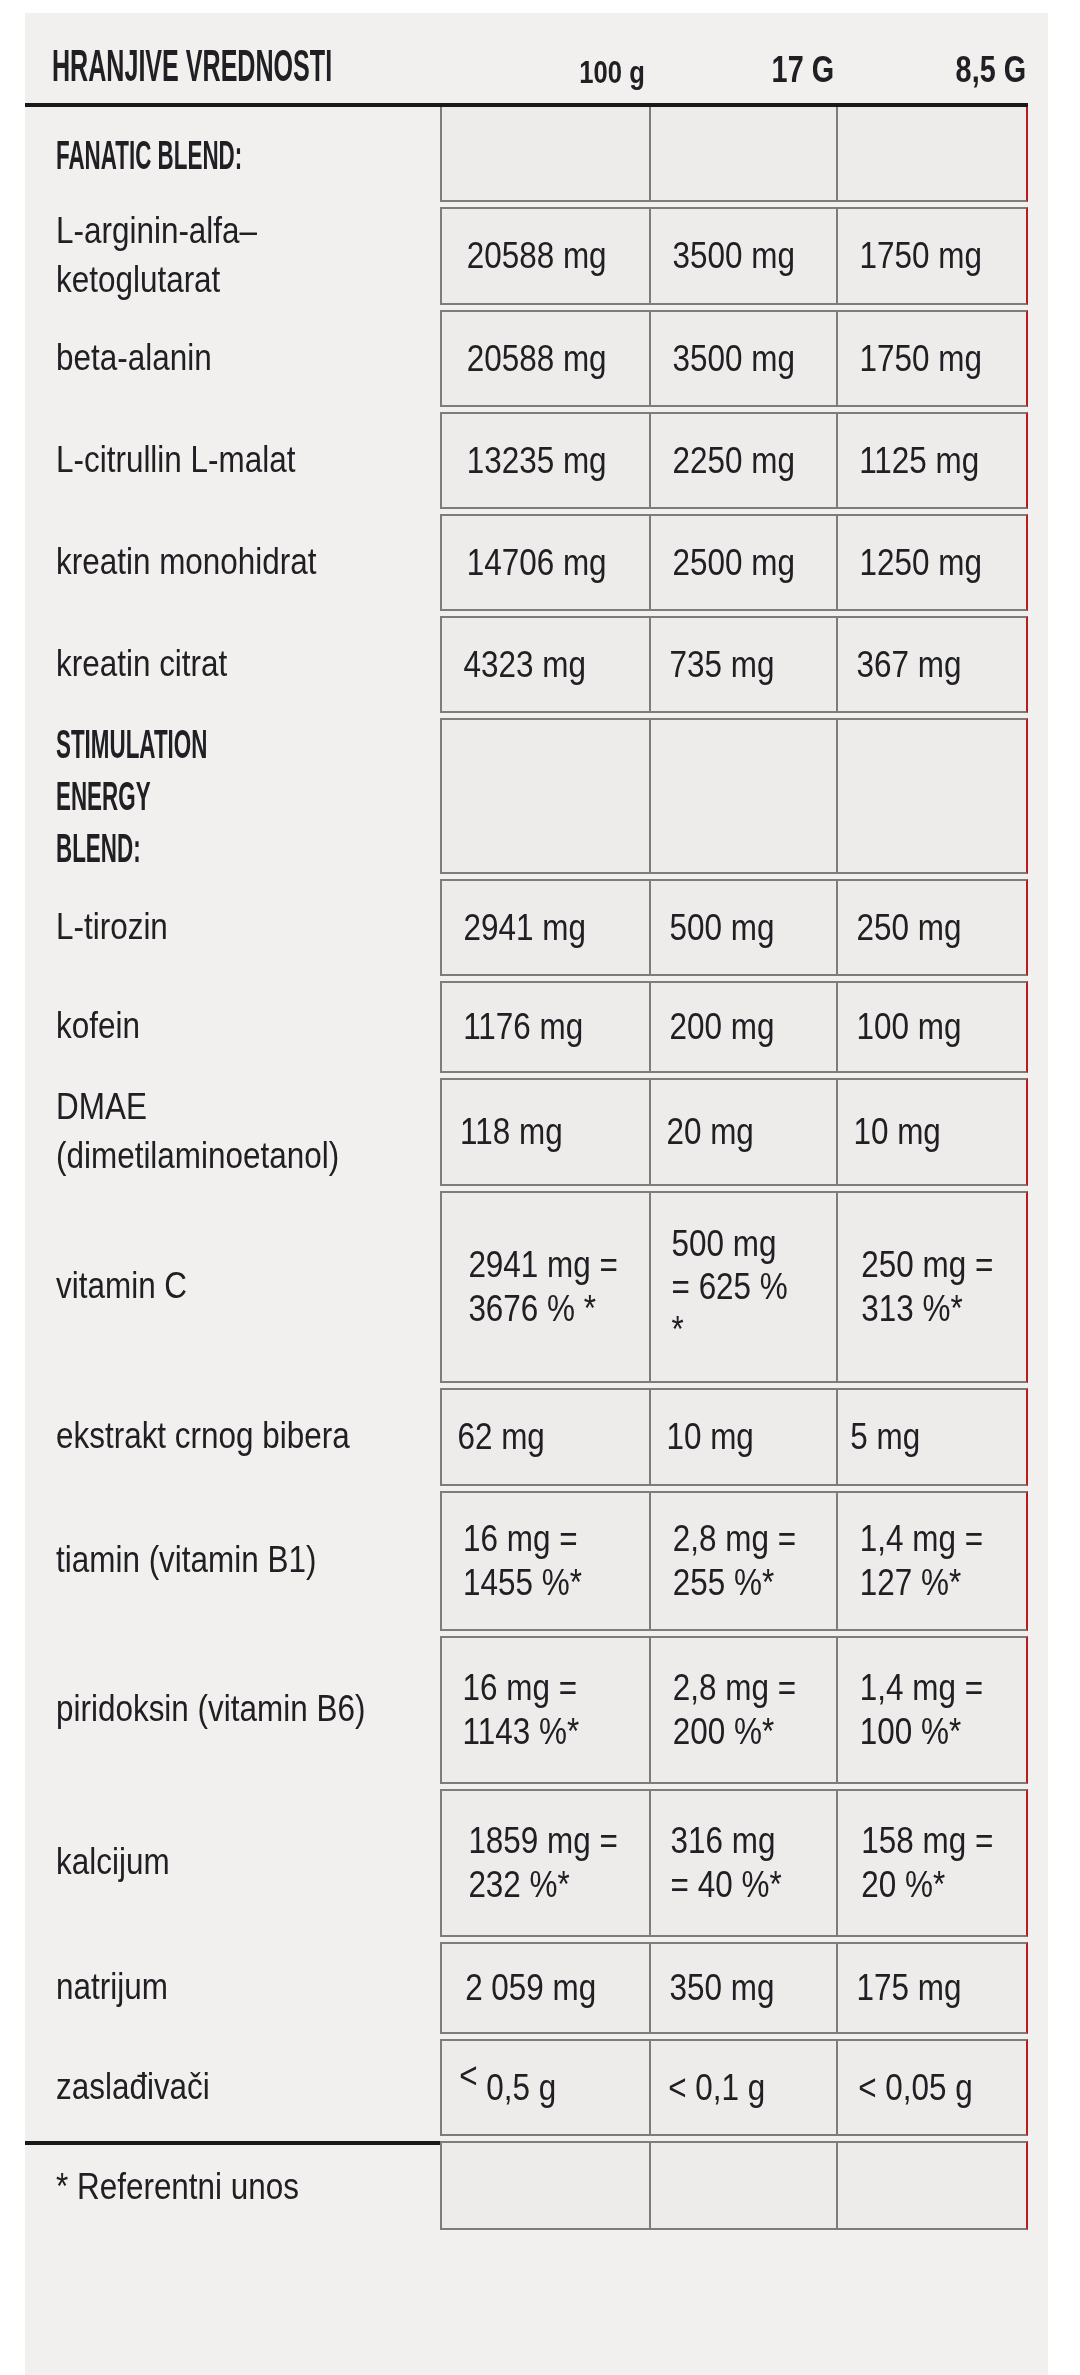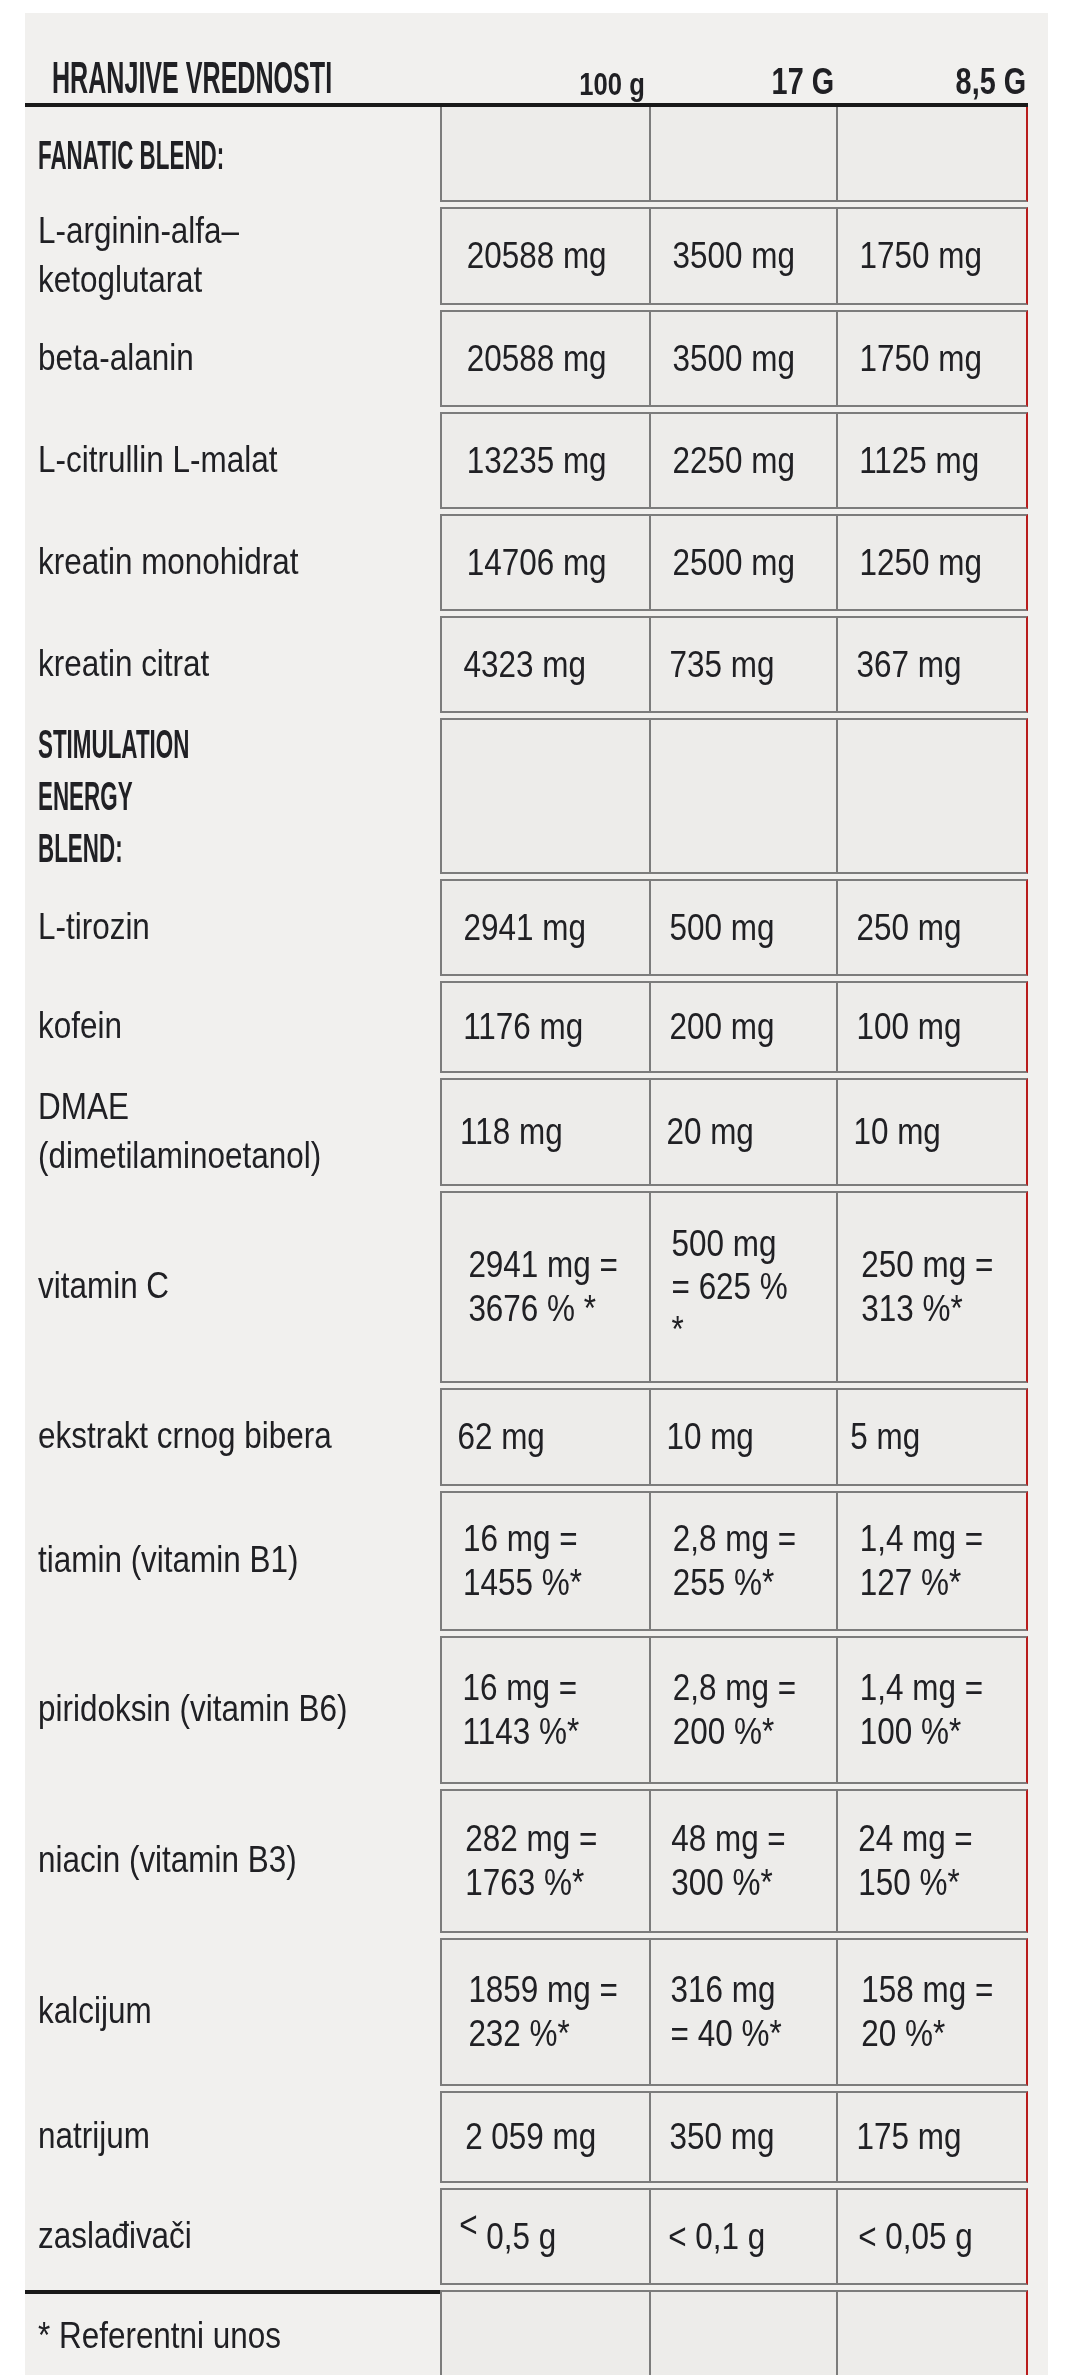--- a/index.html
+++ b/index.html
@@ -10,34 +10,34 @@
   }
   .panel {
     position:absolute; left:25px; top:13px; width:1023px; height:2362px;
     background:#f1f0ee; overflow:hidden;
   }
   
   .hdr {
     display:grid; grid-template-columns:415px 209px 187px 192px;
     align-items:end; height:90px;
   }
-  .hdr-cell { }
+  .hdr-cell { padding-bottom:12px; }
   .h-title { padding-left:27px; font-weight:bold; font-size:44px; white-space:nowrap; }
   .h-unit  { text-align:right; font-weight:bold; white-space:nowrap; }
   .h-unit.big { font-size:32px; padding-right:4px; }
   .h-unit.sm  { font-size:36px; padding-right:2px; }
   .cx { display:inline-block; }
   .h-title .cx { transform:scaleX(0.57); transform-origin:0 100%; }
   .h-unit  .cx { transform:scaleX(0.80); transform-origin:100% 100%; }
   .hline { width:1003px; height:4px; background:#191919; }
   
   table { border-collapse:separate; border-spacing:0 5px; width:1003px;
           table-layout:fixed; margin-top:-5px; }
   td { box-sizing:border-box; vertical-align:middle; padding:0; }
-  td.lbl { padding-left:13px; padding-right:4px; }
+  td.lbl { padding-left:31px; padding-right:4px; }
   td.val {
     background:#edecea; border:2px solid #7c7c7c; border-right:none;
     text-align:left; padding-right:26px;
   }
   td.val.last { border-right:2px solid #b91c1c; }
   tr.first td.val { border-top:none; }
   td.lbl.foot { border-top:4px solid #191919; }
   .lbl-t { font-size:37px; line-height:1.32; white-space:pre-line;
            transform:scaleX(0.85); transform-origin:0 50%; }
   .sec-t { font-size:40px; font-weight:bold; line-height:1.3; white-space:pre-line;
@@ -165,29 +165,20 @@
         </tr>
         <tr style="height: 148px;">
           <td class="lbl"><span class="cx lbl-t">piridoksin (vitamin B6)</span></td>
           <td class="val"><span class="cx val-t">16 mg =
 1143 %*</span></td>
           <td class="val"><span class="cx val-t">2,8 mg =
 200 %*</span></td>
           <td class="val last"><span class="cx val-t">1,4 mg =
 100 %*</span></td>
         </tr>
-        <tr style="height: 144px;">
-          <td class="lbl"><span class="cx lbl-t">niacin (vitamin B3)</span></td>
-          <td class="val"><span class="cx val-t">282 mg =
-1763 %*</span></td>
-          <td class="val"><span class="cx val-t">48 mg =
-300 %*</span></td>
-          <td class="val last"><span class="cx val-t">24 mg =
-150 %*</span></td>
-        </tr>
         <tr style="height: 148px;">
           <td class="lbl"><span class="cx lbl-t">kalcijum</span></td>
           <td class="val"><span class="cx val-t">1859 mg =
 232 %*</span></td>
           <td class="val"><span class="cx val-t">316 mg
 = 40 %*</span></td>
           <td class="val last"><span class="cx val-t">158 mg =
 20 %*</span></td>
         </tr>
         <tr style="height: 92px;">

